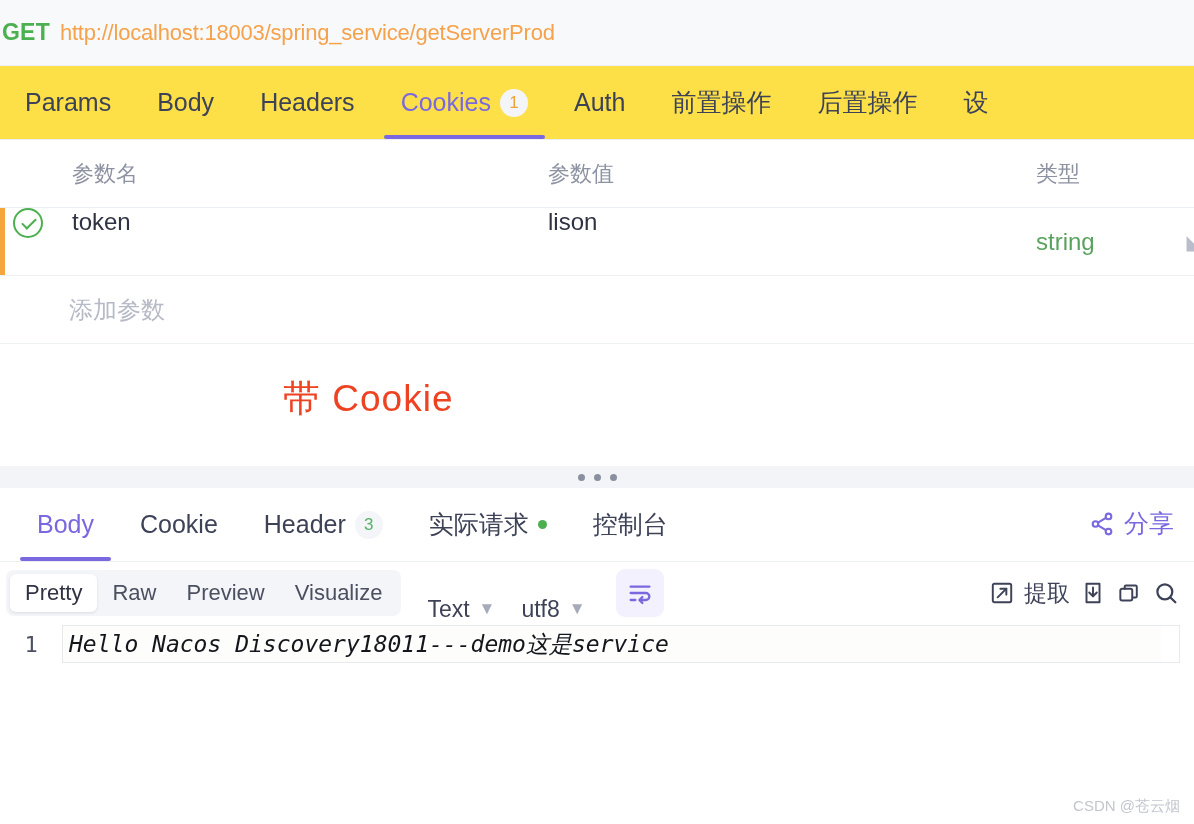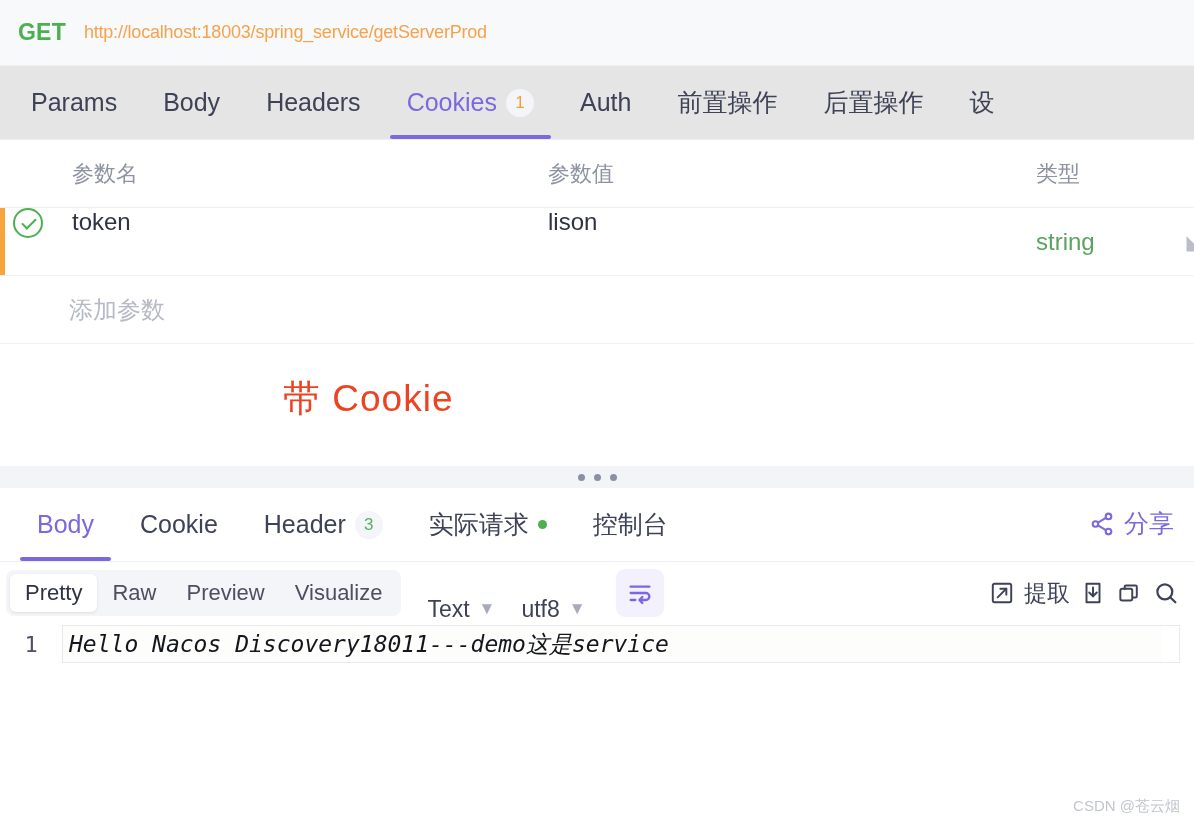--- a/index.html
+++ b/index.html
@@ -8,37 +8,37 @@
     background: #ffffff;
     font-family: "Liberation Sans", sans-serif;
     overflow: hidden;
   }
   .app { position: relative; width: 1194px; height: 824px; background:#fff; }
 
   
   .urlbar {
     height: 66px; background: #f8f9fb;
     display: flex; align-items: center;
-    padding-left: 18px; gap: 18px;
+    padding-left: 2px; gap: 10px;
     border-bottom: 1px solid #eef0f4;
   }
   .method {
     color: #4caf50; font-size: 23px; font-weight: 700;
     letter-spacing: .2px;
   }
   .url {
-    color: #f5a24b; font-size: 18px; font-weight: 400;
+    color: #f5a24b; font-size: 22px; font-weight: 400;
     white-space: nowrap; letter-spacing: -.2px;
   }
 
   
   .req-tabs {
     height: 74px; display: flex; align-items: stretch;
     border-bottom: 1px solid #eceef3;
-    padding-left: 8px; background: #e5e5e5;
+    padding-left: 2px; background: #fde047;
     overflow: hidden;
   }
   .tab {
     display: flex; align-items: center; gap: 9px;
     padding: 0 23px; position: relative;
     font-size: 25px; color: #3d4257; white-space: nowrap;
     cursor: pointer;
   }
   .tab.active { color: #7a68e0; }
   .tab.active::after {

